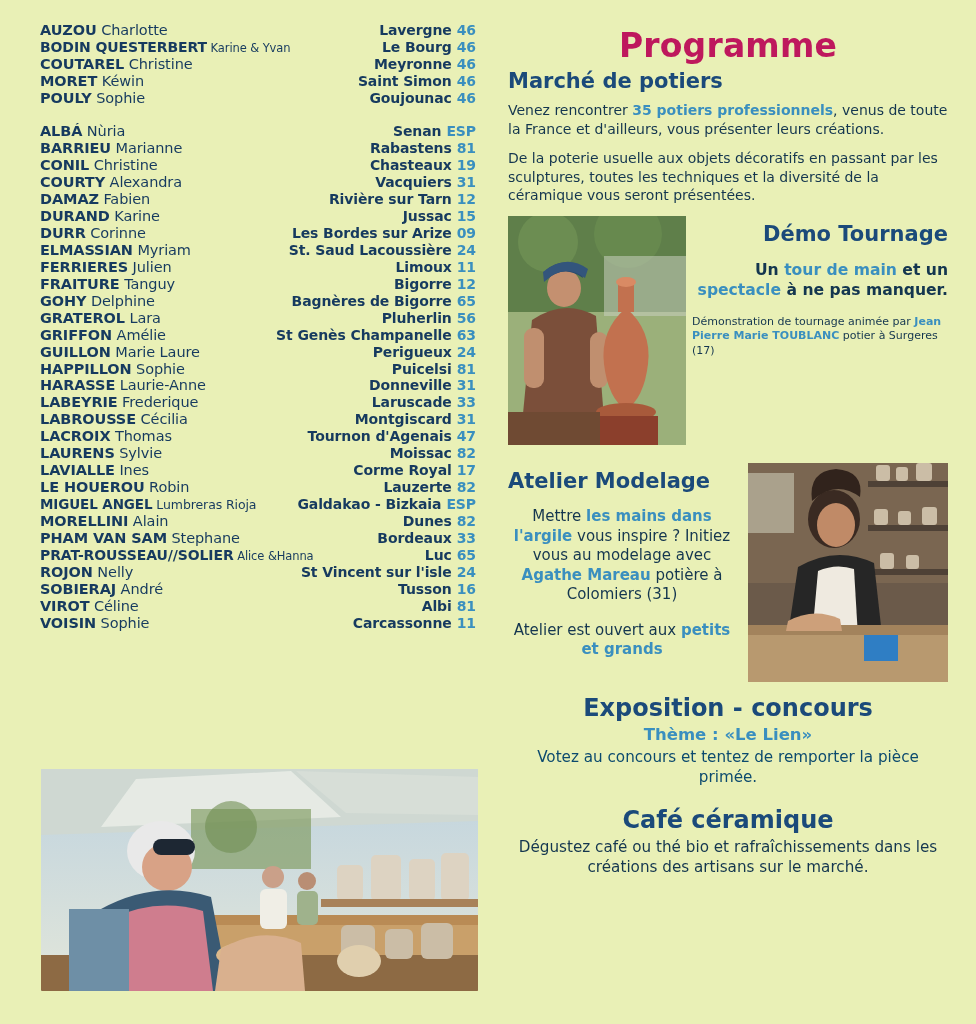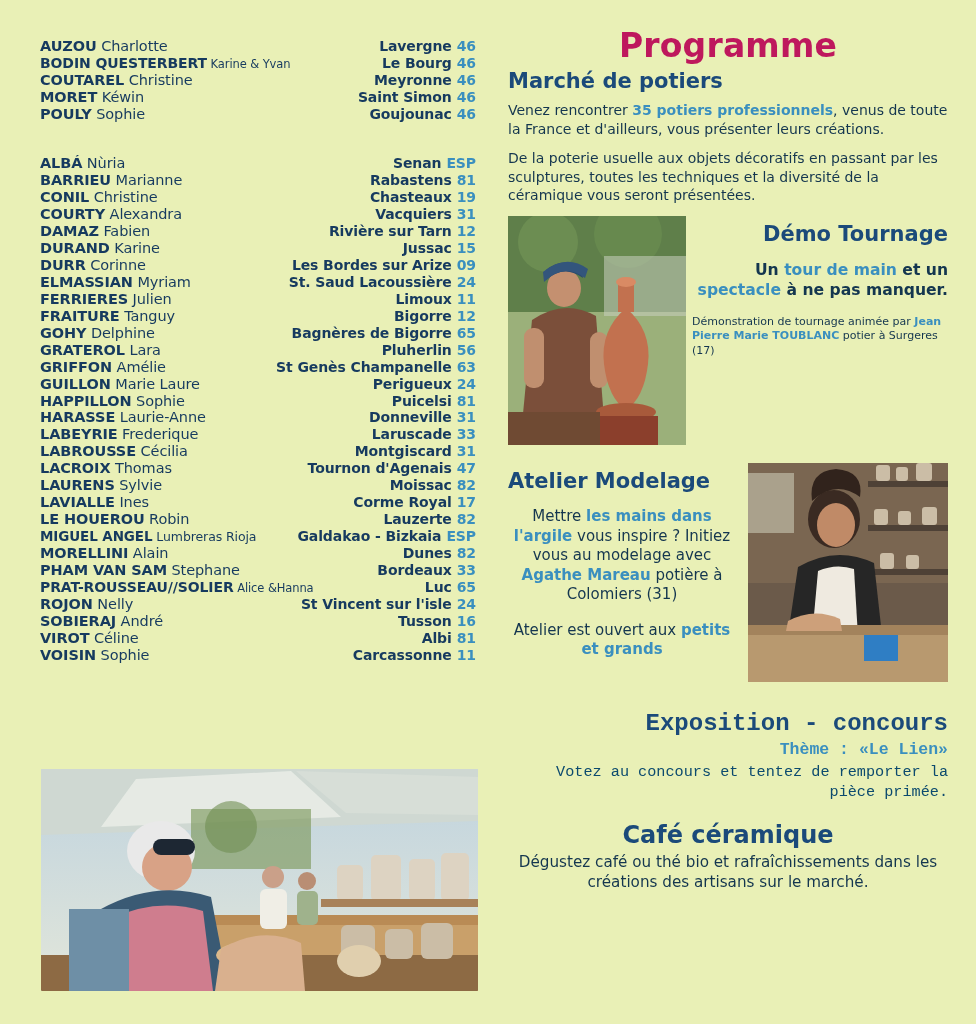--- a/index.html
+++ b/index.html
@@ -17,21 +17,21 @@
     height: 1024px;
     display: flex;
     position: relative;
   }
   
   .left-col {
     width: 494px;
     padding: 22px 18px 0 40px;
     position: relative;
   }
-  .potter-list { width: 100%; margin-top: 16px; }
+  .potter-list { width: 100%; }
   .potter-row {
     display: flex;
     justify-content: space-between;
     align-items: baseline;
     line-height: 1.02;
     padding: 1.1px 0;
     white-space: nowrap;
   }
   .pname {
     font-size: 14.5px;
@@ -151,21 +151,21 @@
     color: #14364f;
     margin-bottom: 16px;
   }
   .atelier-photo {
     width: 200px;
     height: 219px;
     flex: 0 0 200px;
     overflow: hidden;
   }
 
-  .expo-block { margin-top: 28px; text-align: right; font-family: Liberation Mono, monospace; }
+  .expo-block { margin-top: 12px; text-align: center; }
   h2.expo-title {
     font-size: 24px;
     font-weight: bold;
     color: #1b4a7a;
     margin: 0 0 3px 0;
   }
   .expo-theme {
     font-size: 16.5px;
     font-weight: bold;
     color: #3a8fbf;

